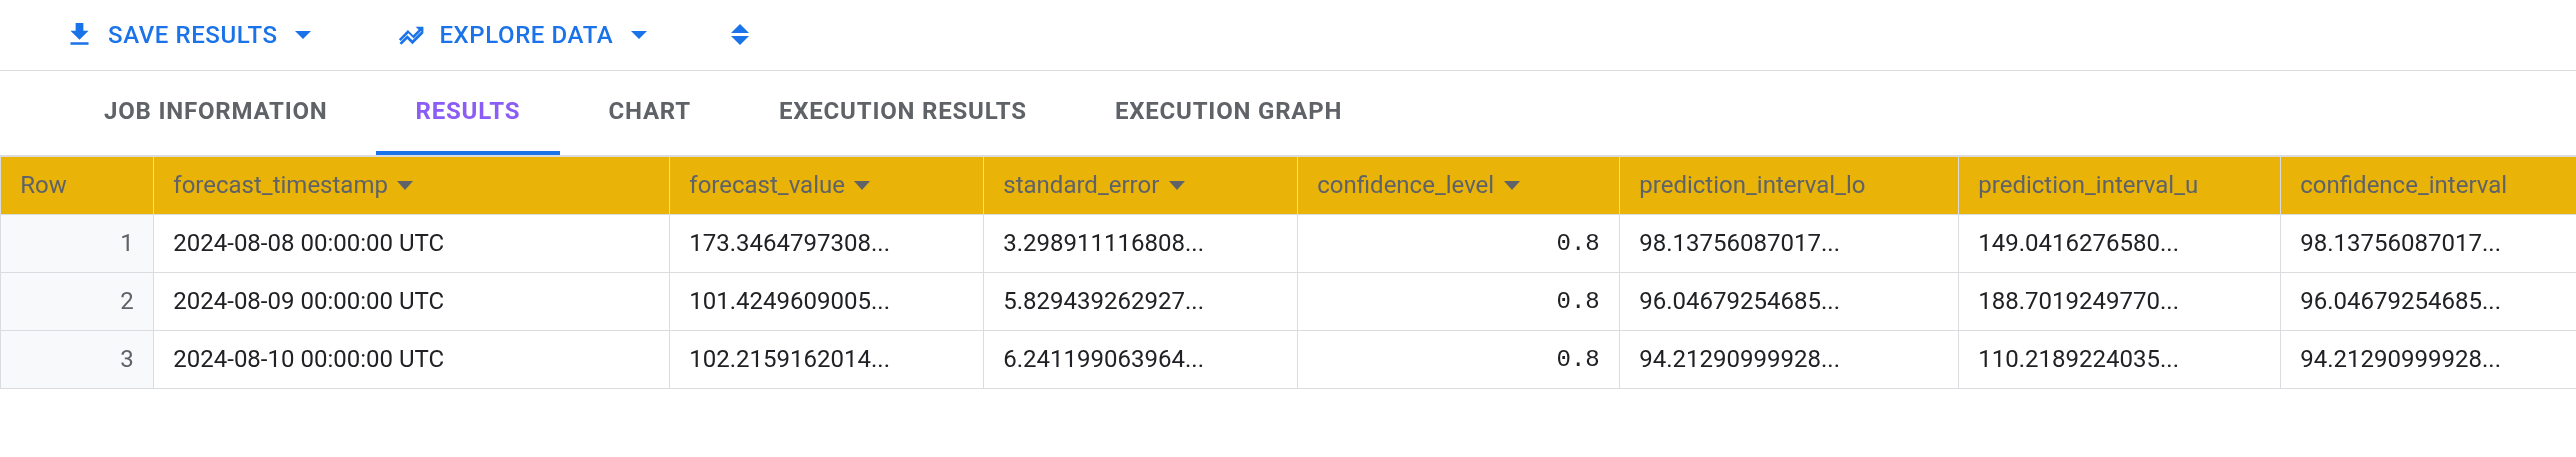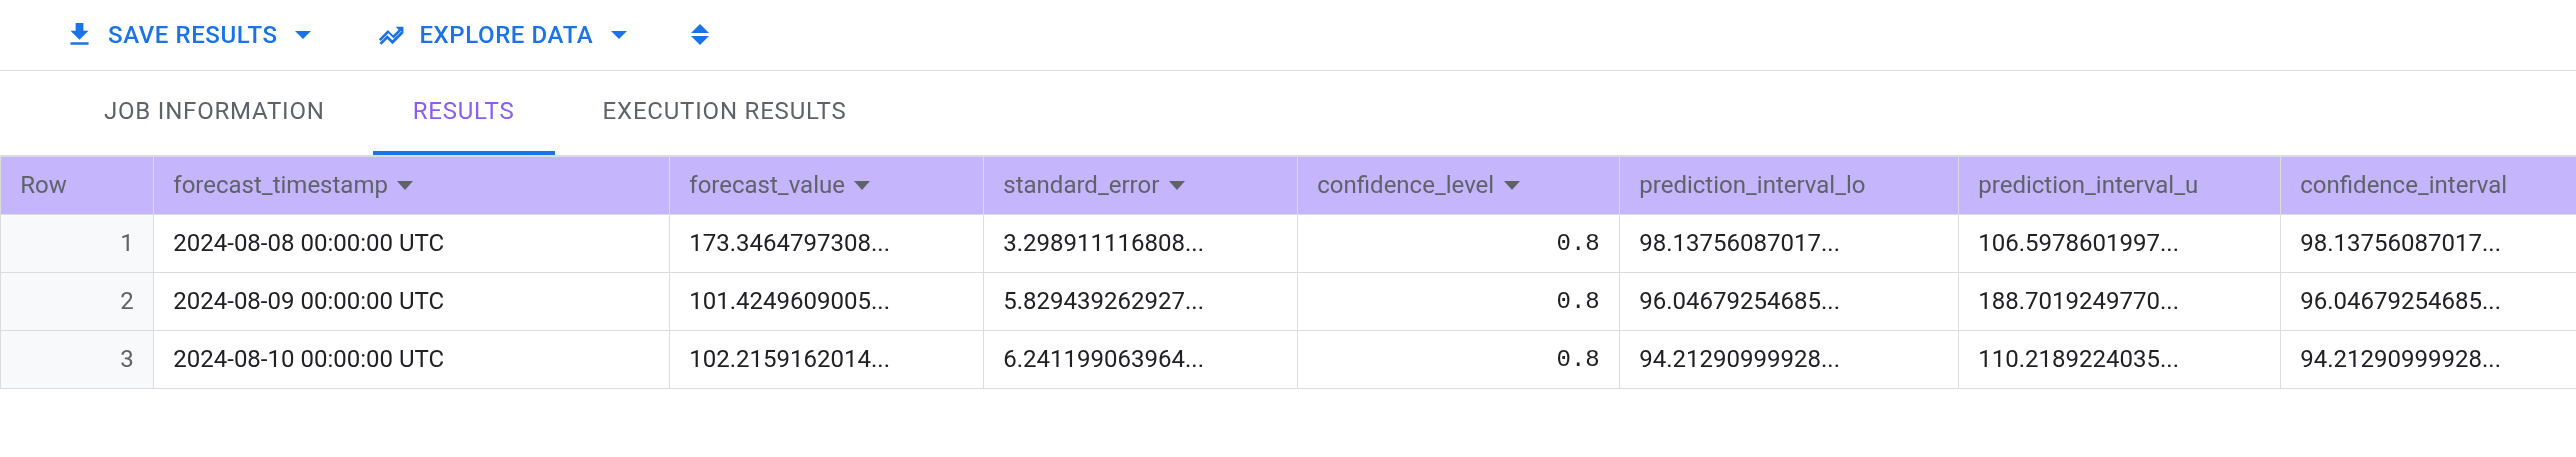--- a/index.html
+++ b/index.html
@@ -23,21 +23,21 @@
       border-bottom: 0.8px solid #dadce0;
     }
     .title {
       font-size: 35px;
       font-weight: 400;
       color: #202124;
     }
     .header-actions {
       display: flex;
       align-items: center;
-      gap: 64px;
+      gap: 84px;
     }
     .action-btn {
       display: flex;
       align-items: center;
       gap: 13px;
       color: #1a73e8;
       font-size: 24px;
       font-weight: 500;
       letter-spacing: 0.6px;
       cursor: pointer;
@@ -78,21 +78,21 @@
     }
     .tabs {
       display: flex;
       padding: 0 64px;
       border-bottom: 0.8px solid #dadce0;
       gap: 8px;
     }
     .tab {
       padding: 26px 40px;
       font-size: 24px;
-      font-weight: 400;
+      font-weight: 700;
       color: #5f6368;
       letter-spacing: 0.8px;
       cursor: pointer;
       border-bottom: 4.8px solid transparent;
     }
     .tab.active {
       color: #8b5cf6;
       border-bottom-color: #1a73e8;
     }
     .table-container {
@@ -106,21 +106,21 @@
     th, td {
       border: 0.8px solid #dadce0;
       padding: 14.5px 19.3px;
       font-size: 24px;
       text-align: left;
       white-space: nowrap;
       overflow: hidden;
       text-overflow: clip;
     }
     th {
-      background: #c4b5fd;
+      background: #eab308;
       color: #5f6368;
       font-weight: 400;
       position: relative;
     }
     .col-row { width: 153px; }
     .col-ts { width: 516px; }
     .col-fv { width: 314px; }
     .col-se { width: 314px; }
     .col-cl { width: 322px; }
     .col-pil { width: 339px; }
@@ -171,21 +171,23 @@
     <div class="expand-icon">
       <span class="chevron-up"></span>
       <span class="chevron-down"></span>
     </div>
   </div>
 </div>
 
 <div class="tabs">
   <div class="tab">JOB INFORMATION</div>
   <div class="tab active">RESULTS</div>
+  <div class="tab">CHART</div>
   <div class="tab">EXECUTION RESULTS</div>
+  <div class="tab">EXECUTION GRAPH</div>
 </div>
 
 <div class="table-container">
   <table>
     <colgroup>
       <col class="col-row">
       <col class="col-ts">
       <col class="col-fv">
       <col class="col-se">
       <col class="col-cl">
@@ -238,21 +240,21 @@
       </tr>
     </thead>
     <tbody>
       <tr>
         <td class="row-num">1</td>
         <td>2024-08-08 00:00:00 UTC</td>
         <td>173.3464797308...</td>
         <td>3.298911116808...</td>
         <td class="num-cell">0.8</td>
         <td>98.13756087017...</td>
-        <td>106.5978601997...</td>
+        <td>149.0416276580...</td>
         <td>98.13756087017...</td>
       </tr>
       <tr>
         <td class="row-num">2</td>
         <td>2024-08-09 00:00:00 UTC</td>
         <td>101.4249609005...</td>
         <td>5.829439262927...</td>
         <td class="num-cell">0.8</td>
         <td>96.04679254685...</td>
         <td>188.7019249770...</td>

